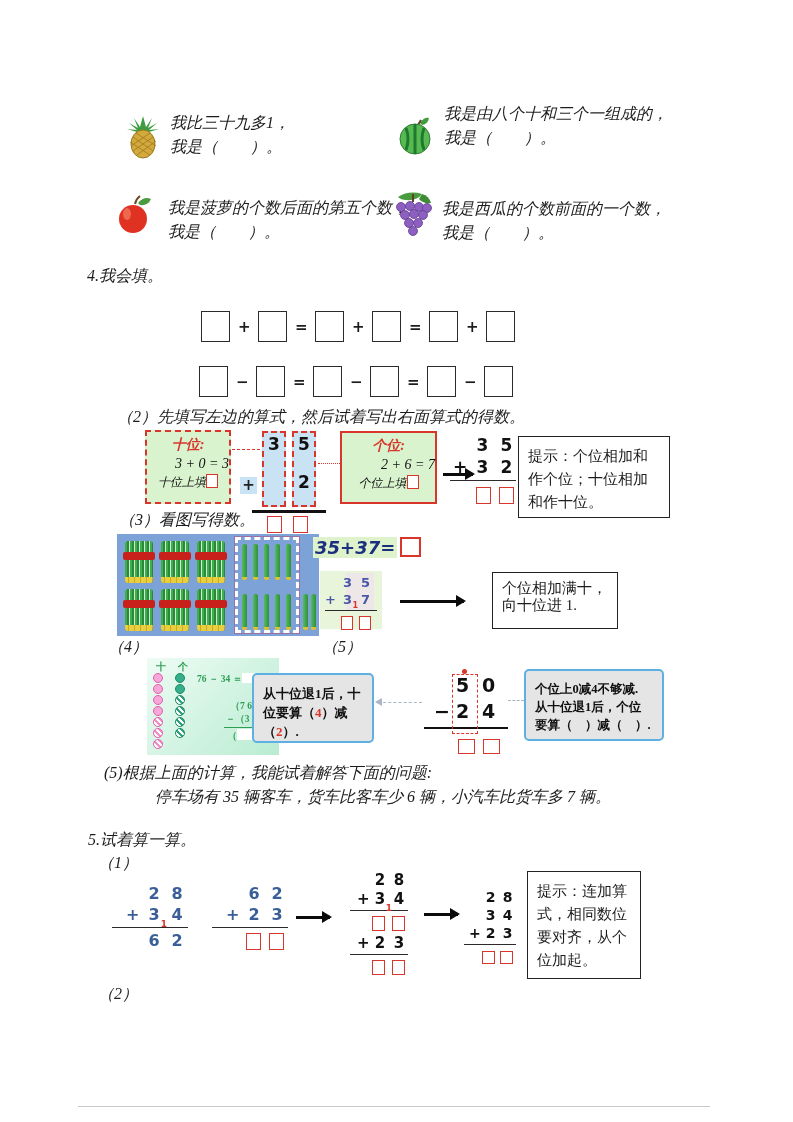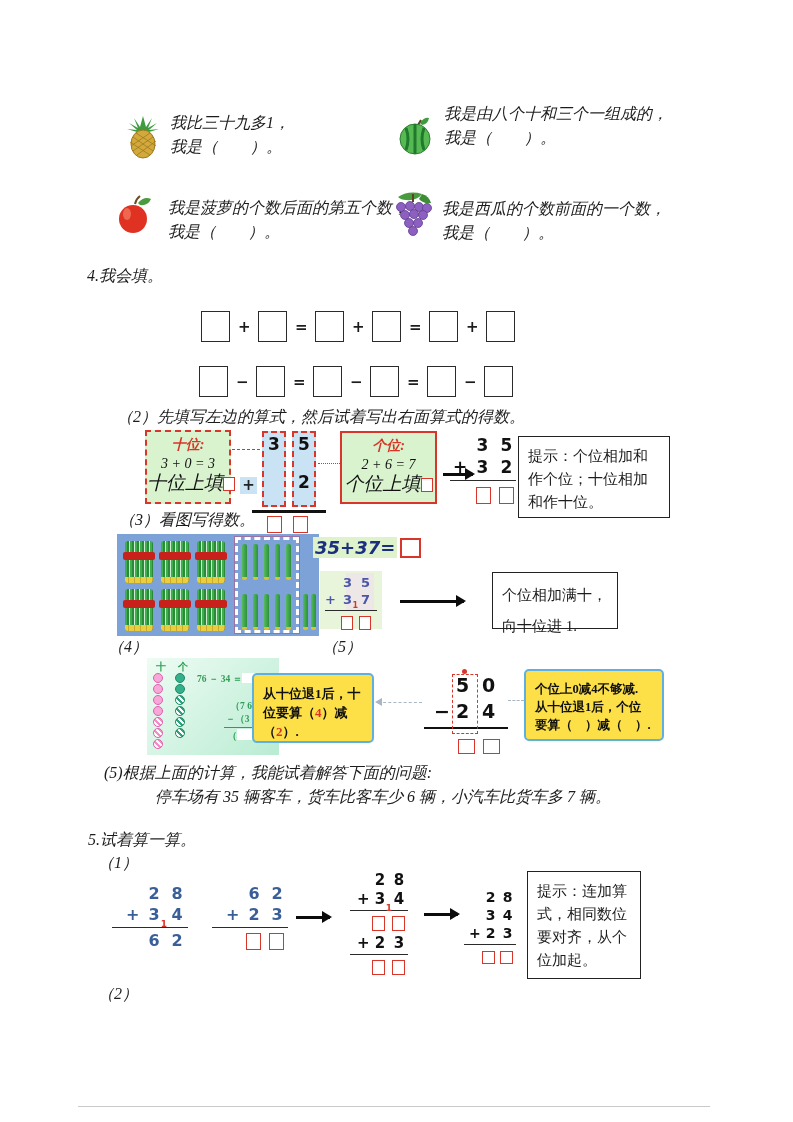--- a/index.html
+++ b/index.html
@@ -11,22 +11,22 @@
   .ftext div {font-size:16px;line-height:24px;white-space:nowrap;}
   
   .eqrow {display:flex;align-items:center;gap:8px;}
   .bigbox {display:inline-block;width:27px;height:29px;border:1.4px solid #2b2b2b;background:#fff;}
   .eop {display:inline-block;width:12px;text-align:center;font-family:"DejaVu Sans",sans-serif;font-size:15px;font-weight:bold;}
   
   .gbox {background:#d9f3cf;text-align:center;box-sizing:border-box;padding-top:4px;}
   .gbox.dashedb {border:2.5px dashed #d8362a;}
   .gbox.solidb {border:2px solid #d8362a;}
   .gtitle {font-size:14px;font-weight:bold;color:#d8362a;line-height:18px;}
-  .geq {font-size:14px;line-height:19px;color:#111;}
-  .gfill {font-size:19px;line-height:19px;color:#111;white-space:nowrap;}
+  .geq {font-size:14px;line-height:19px;color:#111;text-align:right;}
+  .gfill {font-size:12px;line-height:19px;color:#111;white-space:nowrap;}
   .red {color:#d8362a;}
   .rbox {display:inline-block;width:15px;height:17px;border:1.8px solid #d8362a;background:#fff;box-sizing:border-box;}
   .rbox.small {width:12px;height:14px;border-width:1.5px;vertical-align:-2px;}
   
   .colbox {position:absolute;width:24px;height:76px;border:2px dashed #d8362a;background:#c9e2f4;box-sizing:border-box;text-align:center;}
   .colbox .cd {font-family:"DejaVu Sans",sans-serif;font-weight:bold;font-size:17px;color:#111;height:22px;line-height:22px;}
   .colbox .gap {height:16px;}
   .plusblue {position:absolute;width:17px;height:17px;background:#c9e2f4;text-align:center;line-height:17px;
              font-family:"DejaVu Sans",sans-serif;font-weight:bold;font-size:15px;color:#222;}
   .blackline {position:absolute;height:2.6px;background:#111;}
@@ -67,29 +67,29 @@
   .sticksimg {position:absolute;width:202px;height:102px;background:#7da2d8;}
   .bundle {position:absolute;width:28px;height:42px;border-radius:3px;
            background:repeating-linear-gradient(90deg,#3fae4c 0 2px,#2b8a3a 2px 4px,#cdecd1 4px 5px);}
   .bundle::before {content:'';position:absolute;left:-2px;right:-2px;top:11px;height:8px;background:#c8201a;border-radius:2px;}
   .bundle::after {content:'';position:absolute;left:0;right:0;bottom:0;height:6px;border-radius:0 0 3px 3px;
            background:repeating-linear-gradient(90deg,#e9cf3e 0 3px,#c9a92e 3px 4px,#e9cf3e 4px 6px);}
   .dashwbox {position:absolute;border:3px dashed #ffffff;box-shadow:0 0 0 1px rgba(194,53,106,.45);box-sizing:border-box;}
   .stick {position:absolute;width:5px;height:33px;background:linear-gradient(90deg,#54bd5e,#2e8f3c);
           border-radius:2px;border-bottom:3px solid #ddc22f;}
   
-  .eq37wrap {display:flex;align-items:center;gap:3px;}
+  .eq37wrap {display:flex;align-items:flex-start;gap:3px;}
   .eq37 {font-family:"DejaVu Sans",sans-serif;font-weight:bold;font-size:18px;color:#1b2f7e;background:#def2cc;padding:0 2px;}
   .eqbox {width:21px;height:20px;border-width:2px;}
   .msumbg {position:absolute;width:62px;height:58px;background:#e9f5da;}
   .msumbg::before {content:'';position:absolute;right:8px;top:2px;width:28px;height:38px;background:#efe0ee;opacity:.65;}
   
   .notebox {position:absolute;border:1.4px solid #222;background:#fff;box-sizing:border-box;
-            font-size:15px;line-height:31px;padding:7px 9px;color:#1c1c1c;}
-  .bubble {position:absolute;border:2px solid #5fb0e2;border-radius:5px;background:#fde047;box-sizing:border-box;
+            font-size:15px;line-height:17px;padding:7px 9px;color:#1c1c1c;}
+  .bubble {position:absolute;border:2px solid #5fb0e2;border-radius:5px;background:#e5e5e5;box-sizing:border-box;
            font-weight:600;color:#101010;}
   .bubble.lb {font-size:13px;line-height:19px;padding:9px 9px;}
   .bubble.rb {font-size:12.5px;line-height:18px;padding:9px 9px;}
   
   .gb4 {position:absolute;width:132px;height:97px;background:linear-gradient(135deg,#eefcf4 0%,#b9ecd2 100%);}
   .gb4 .hdr {position:absolute;font-size:10px;color:#2f9e55;font-weight:bold;}
   .dotcol {position:absolute;display:flex;flex-direction:column;gap:1px;}
   .dot {width:10px;height:10px;border-radius:50%;box-sizing:border-box;}
   .dot.pink {background:#f7a8d8;border:1px solid #e060b0;}
   .dot.pink.hatch {background:repeating-linear-gradient(45deg,#f48cc8 0 2px,#ffffff 2px 4px);border:1px solid #e060b0;}

